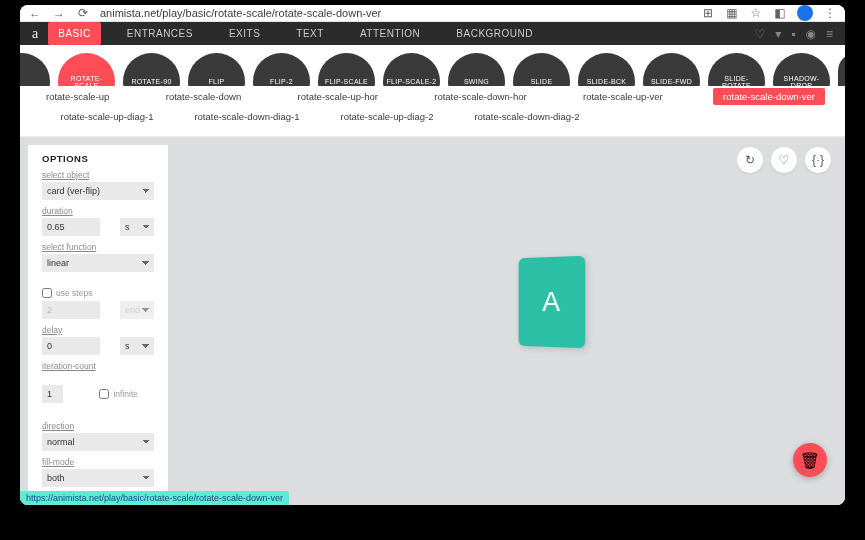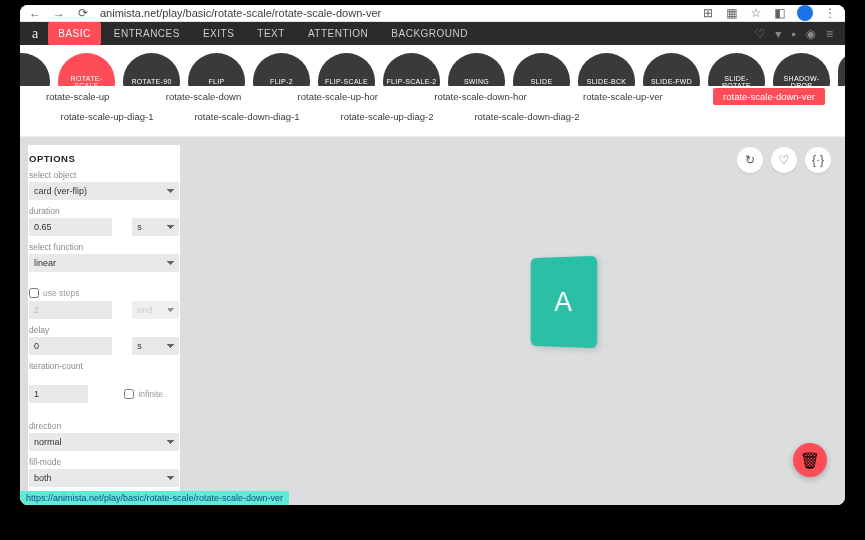--- a/index.html
+++ b/index.html
@@ -35,23 +35,23 @@
   .circle.edge2 { width:18px; border-radius: 57px 0 0 57px / 57px 0 0 57px; margin-right:-10px;}
 
   
   .variants { background: #fff; padding: 2px 20px 8px; font-size: 9.5px; color: #3a3a3a; border-bottom: 1px solid #eee;}
   .vrow { display: flex; justify-content: space-between; margin-bottom: 4px; align-items:center;}
   .vitem { cursor: pointer; white-space: nowrap; padding:2px 6px;}
   .vitem.active { background: #ff4d57; color: #fff; border-radius: 2px; padding: 3px 10px; font-size:9.5px;}
 
   
   .main { flex: 1; background: #dcdddf; position: relative; display: flex; }
-  .options { width: 152px; background: #fff; margin: 8px; padding: 8px 1px 10px; font-size: 9px; color: #555; align-self: flex-start;}
+  .options { width: 140px; background: #fff; margin: 8px; padding: 8px 14px 10px; font-size: 9px; color: #555; align-self: flex-start;}
   .options h4 { font-size: 9.5px; letter-spacing: .5px; color: #222; margin-bottom: 4px; font-weight:600;}
-  .optlabel { font-size: 8.5px; color: #8a8a8a; margin-top: 6px; margin-bottom: 2px; }
+  .optlabel { font-size: 8.5px; color: #8a8a8a; margin-top: 6px; margin-bottom: 2px; text-decoration: underline; }
   .sel, .inp { width: 100%; height: 18px; background: #e9e9ea; border: none; font-size: 9px; padding: 0 5px; color: #333; }
   .sel { appearance: none; background-image: linear-gradient(45deg,transparent 50%,#666 50%),linear-gradient(135deg,#666 50%,transparent 50%); background-position: right 8px top 7px, right 4px top 7px; background-size:4px 4px; background-repeat:no-repeat;}
   .row2 { display: flex; gap: 20px; }
   .row2 .inp { flex: 2; }
   .row2 .sel { flex: 1; }
   .chkrow { display: flex; align-items: center; gap: 4px; font-size: 8.5px; color: #999; margin-top: 16px; }
   .chkrow input { width: 10px; height: 10px; }
 
   
   .stage { flex: 1; position: relative; }
@@ -76,21 +76,21 @@
     <span class="exticn">⊞</span>
     <span class="exticn">▦</span>
     <span class="exticn">☆</span>
     <span class="exticn">◧</span>
     <span class="avatar"></span>
     <span class="exticn">⋮</span>
   </div>
 
   <div class="appnav">
     <span class="logo">a</span>
-    <div id="nav-items" style="display:flex;gap:3px;">
+    <div id="nav-items" style="display:flex;gap:16px;">
         <div class="navitem active">BASIC</div>
         <div class="navitem">ENTRANCES</div>
         <div class="navitem">EXITS</div>
         <div class="navitem">TEXT</div>
         <div class="navitem">ATTENTION</div>
         <div class="navitem">BACKGROUND</div>
       </div>
     <div class="navright">
       <span>♡</span>
       <span>▾</span>

